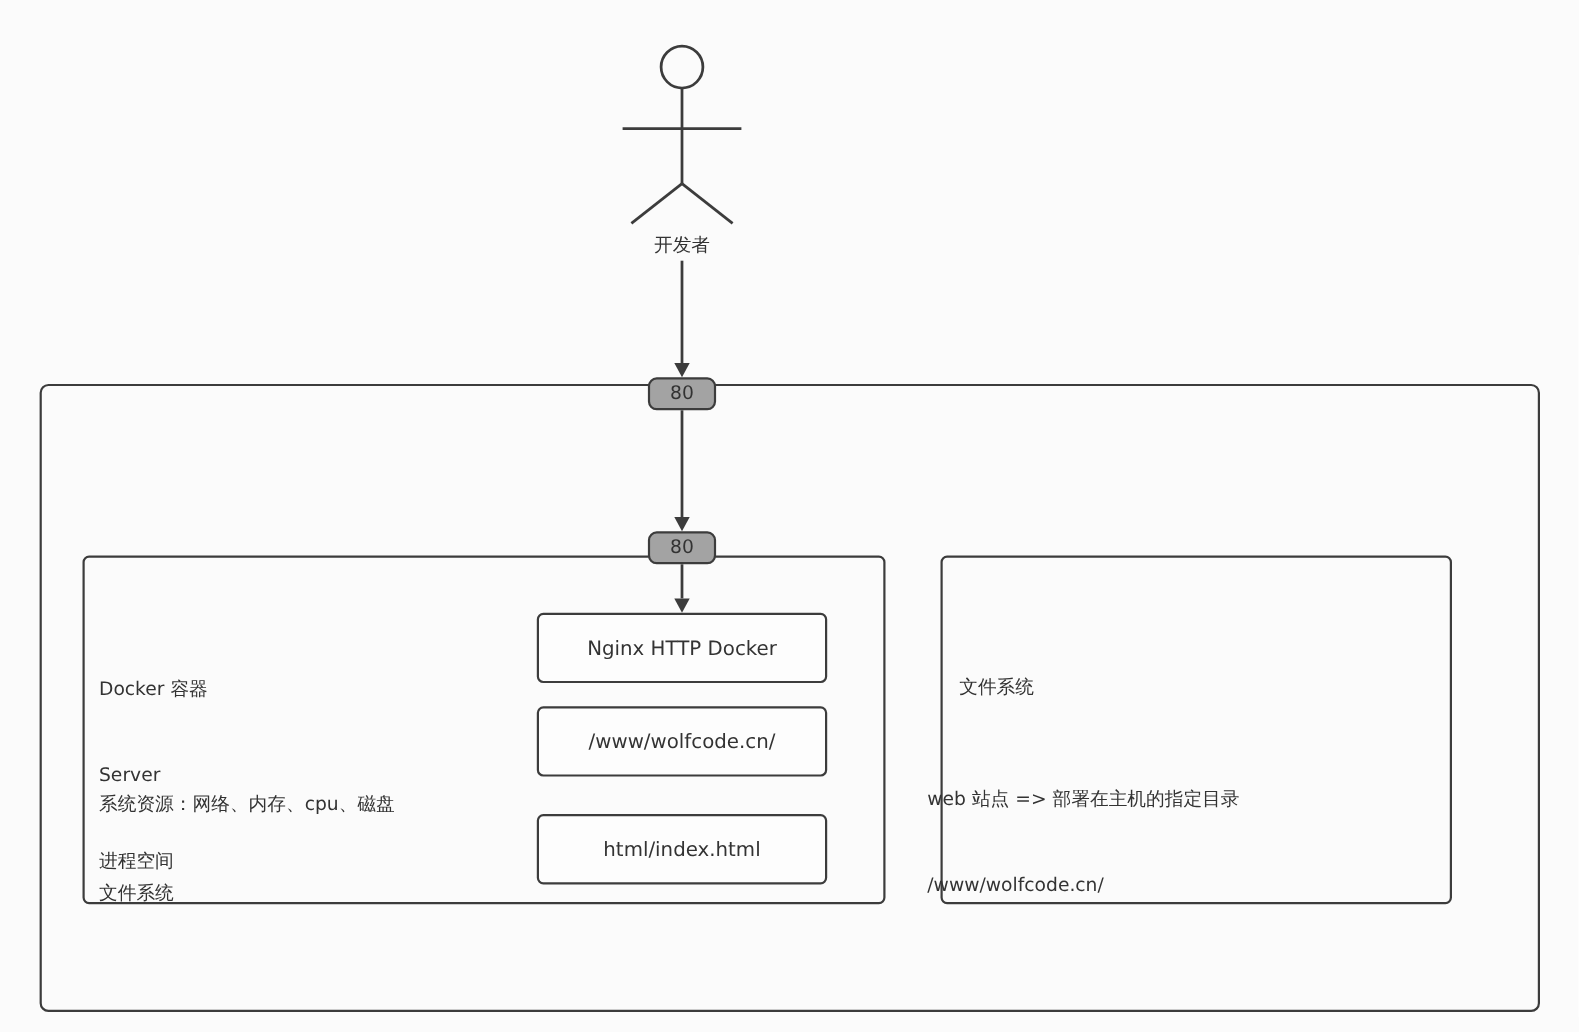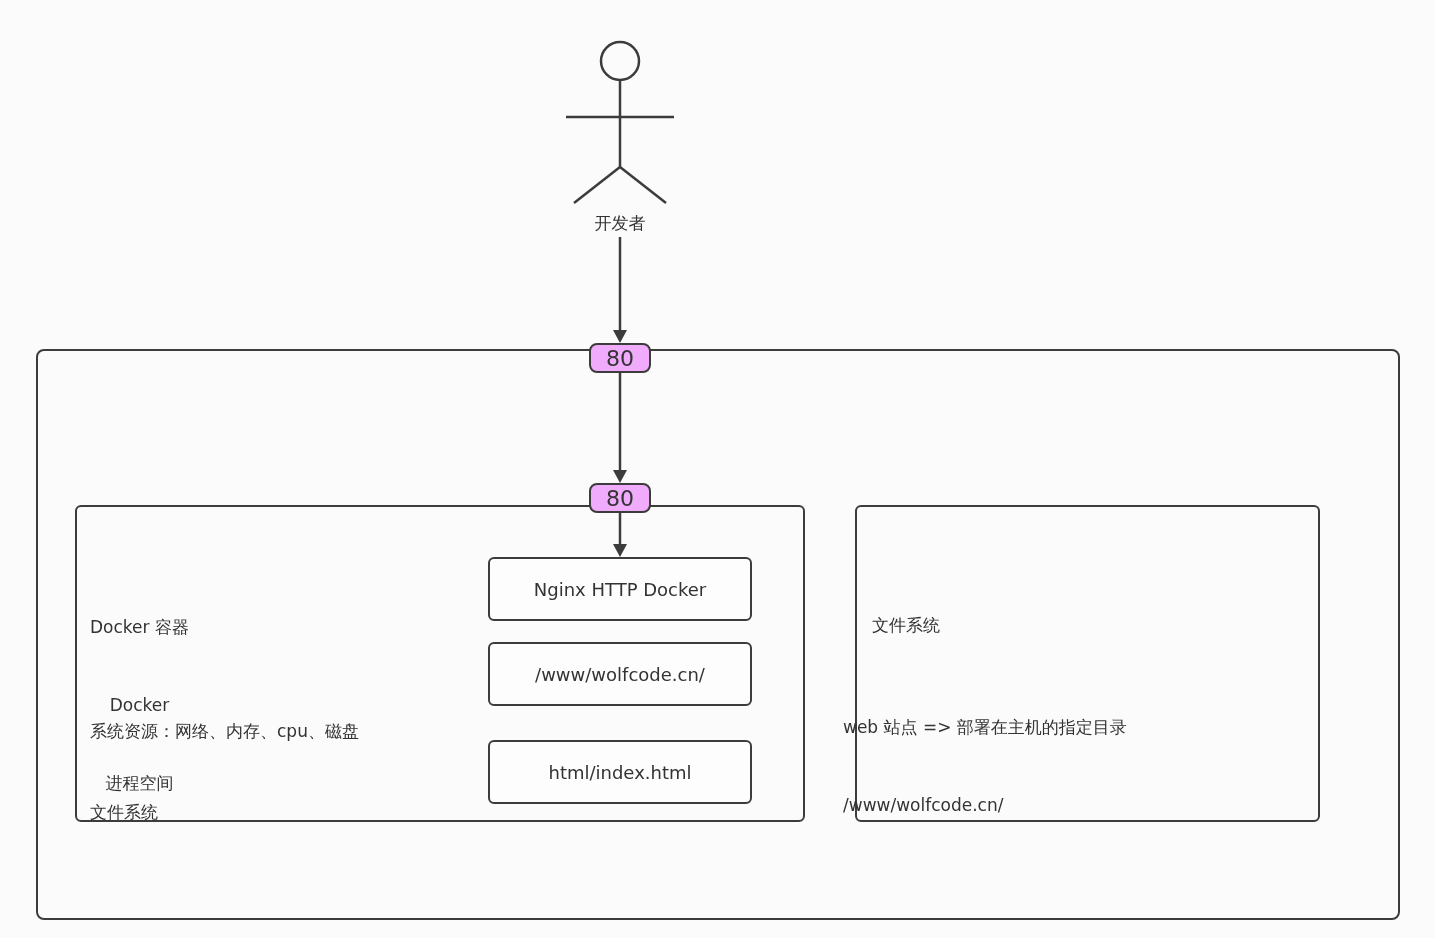--- a/index.html
+++ b/index.html
@@ -50,26 +50,26 @@
     height: 317px;
     border-radius: 6px;
   }
   .port-badge {
     position: absolute;
     left: 589px;
     width: 62px;
     height: 30px;
     border: 2px solid #3c3c3c;
     border-radius: 8px;
-    background: #f0abfc;
+    background: #a3a3a3;
     box-sizing: border-box;
     display: flex;
     align-items: center;
     justify-content: center;
-    font-size: 22px;
+    font-size: 17px;
     z-index: 3;
   }
   .port-badge-outer { top: 343px; }
   .port-badge-inner { top: 483px; }
   .node-box {
     position: absolute;
     left: 488px;
     width: 264px;
     height: 64px;
     border: 2px solid #3c3c3c;
@@ -101,21 +101,20 @@
   .host-label {
     left: 665px;
     top: 348px;
     width: 130px;
     text-align: center;
     line-height: 25px;
   }
   .docker-title {
     left: 90px;
     top: 562px;
-    text-align: center;
   }
   .docker-resources {
     left: 90px;
     top: 664px;
     line-height: 27px;
   }
   .fs-title {
     left: 872px;
     top: 612px;
   }
@@ -157,21 +156,21 @@
 
   <div class="port-badge port-badge-outer">80</div>
 
 
   <div class="port-badge port-badge-inner">80</div>
 
   <div class="box docker-box"></div>
 
   <div class="label docker-title">
     <div>Docker 容器</div>
-    <div>Docker</div>
+    <div>Server</div>
     <div>进程空间</div>
   </div>
 
   <div class="label docker-resources">
     <div>系统资源：网络、内存、cpu、磁盘</div>
     <div>文件系统</div>
     
   </div>
 
   <div class="node-box node-nginx">Nginx HTTP Docker</div>

